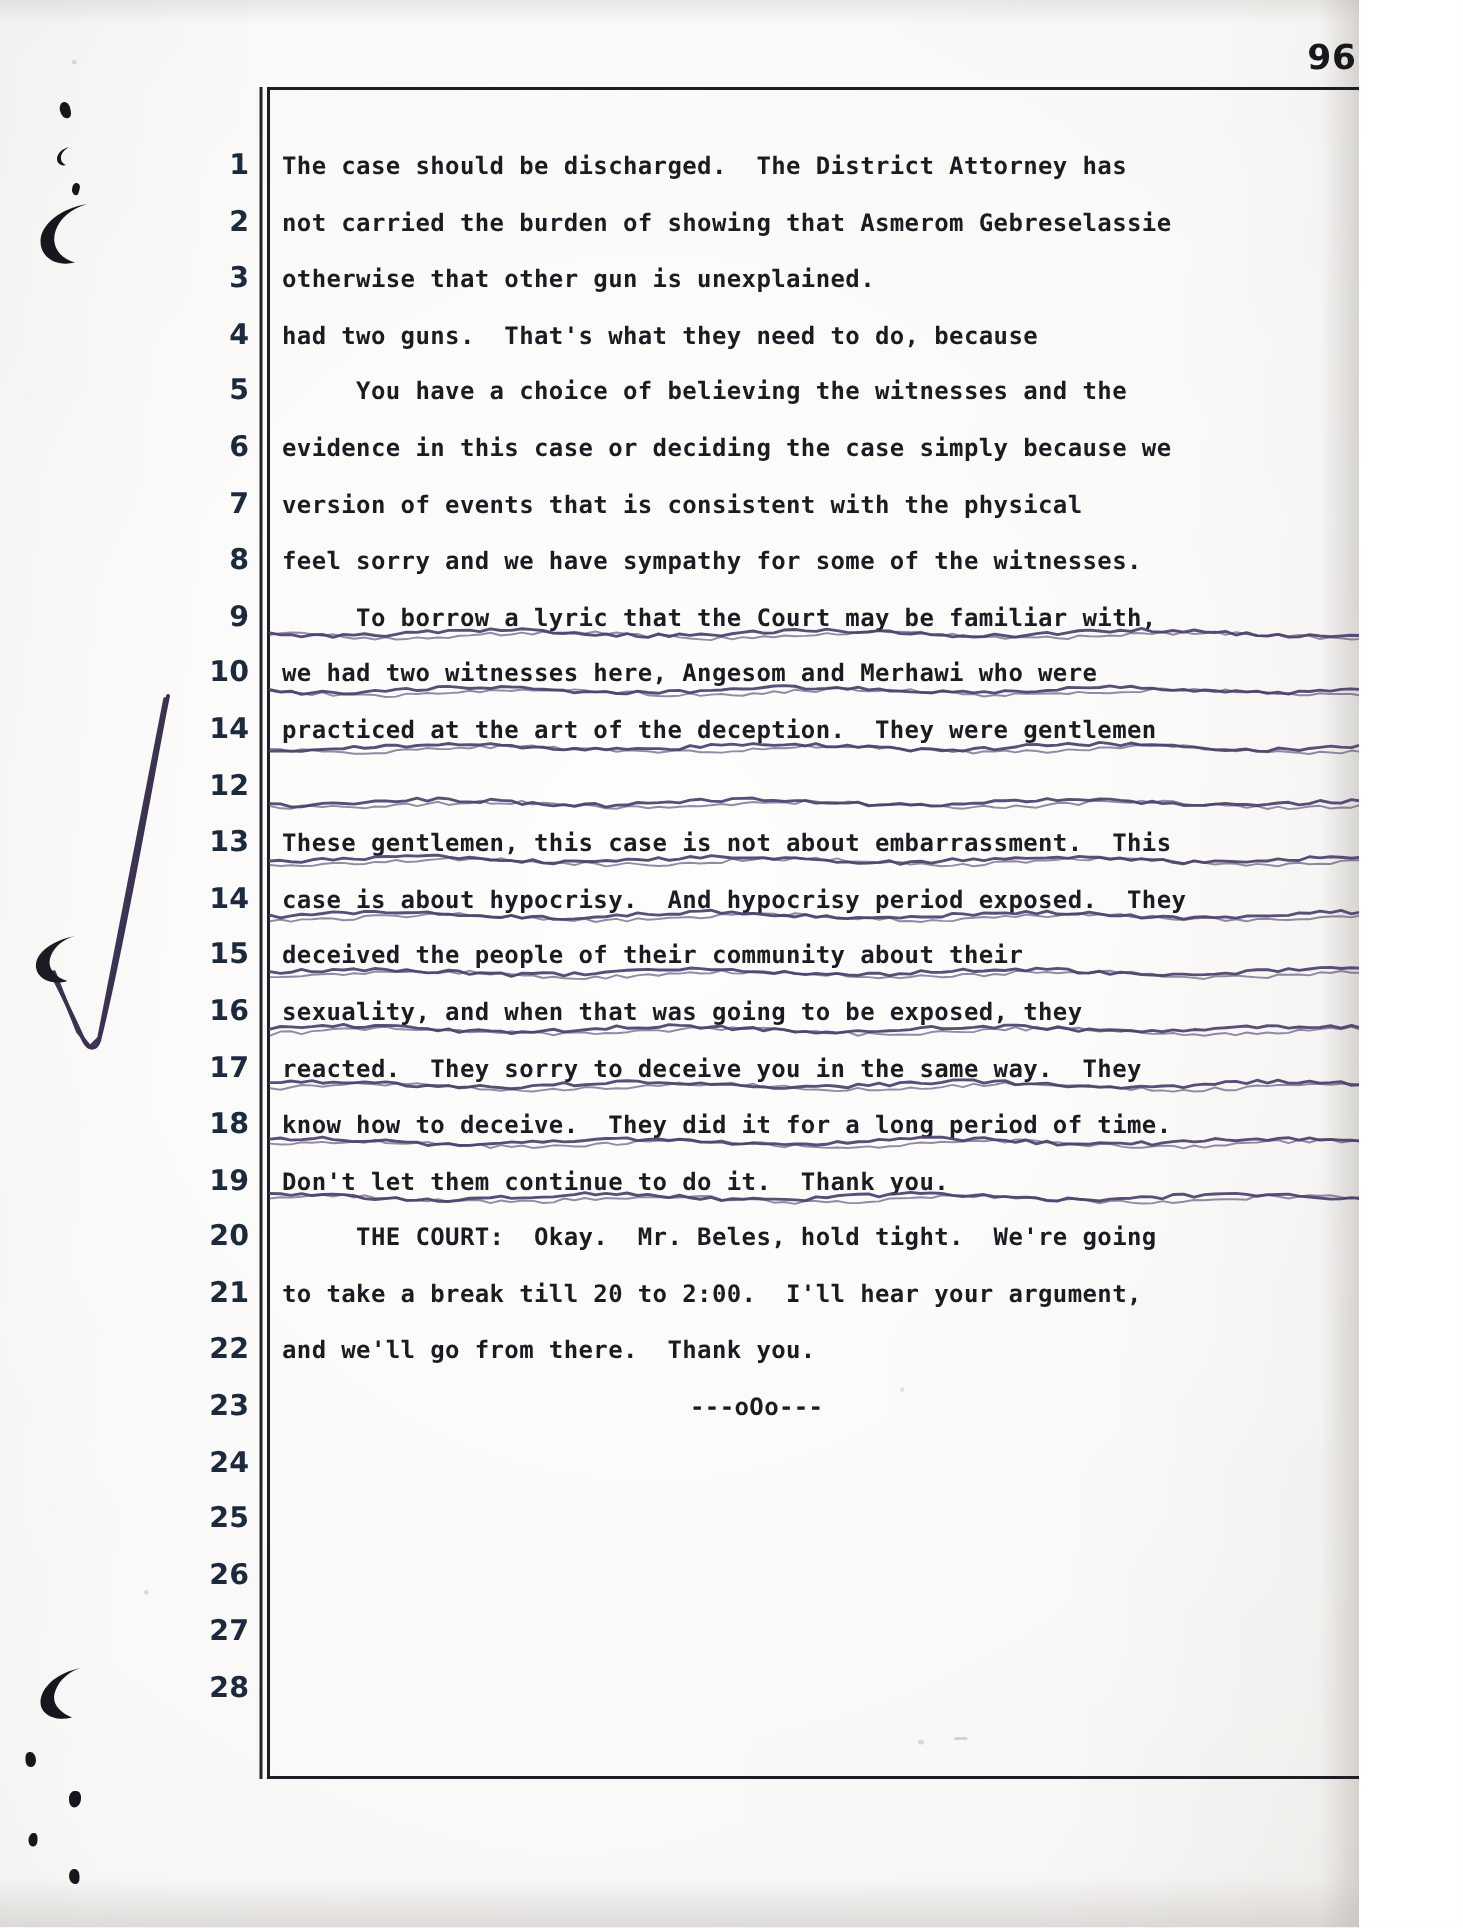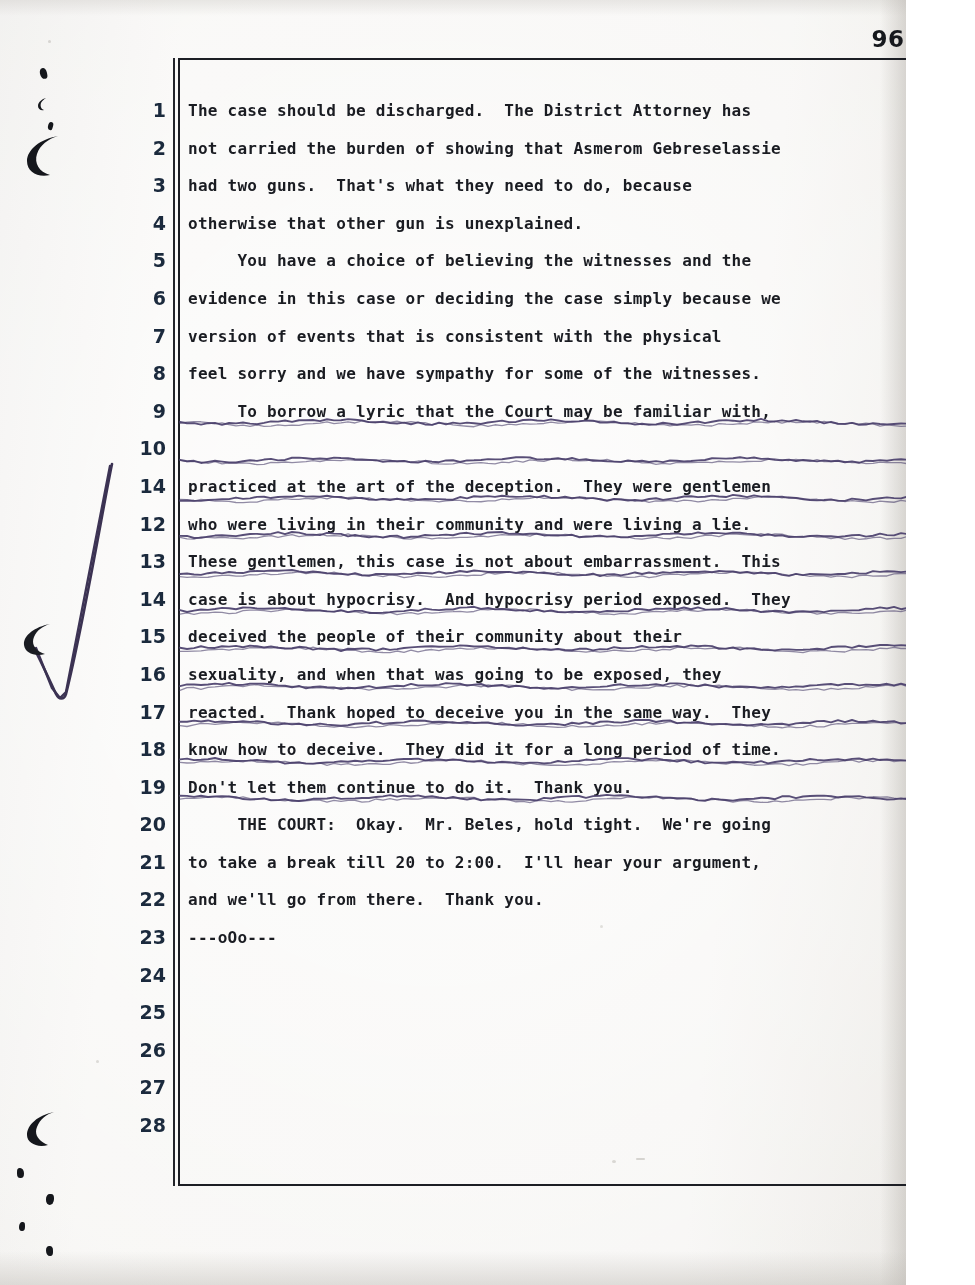--- a/index.html
+++ b/index.html
@@ -112,20 +112,21 @@
     height: 37.6px;
     line-height: 37.6px;
     font-family: "DejaVu Sans Mono", monospace;
     font-size: 16px;
     font-weight: bold;
     letter-spacing: 0.25px;
     color: #1a1c22;
     white-space: pre;
   }
   .tline.center {
+    text-align: center;
     padding-right: 112px;
   }
 
   
   .squiggle {
     position: absolute;
     left: -8px;
     bottom: 1px;
     width: 100%;
     height: 13px;
@@ -207,59 +208,59 @@
       <div class="line-no">24</div>
       <div class="line-no">25</div>
       <div class="line-no">26</div>
       <div class="line-no">27</div>
       <div class="line-no">28</div>
     </div>
 
   <div id="lines">
       <div class="tline"><span>The case should be discharged.  The District Attorney has</span></div>
       <div class="tline"><span>not carried the burden of showing that Asmerom Gebreselassie</span></div>
+      <div class="tline"><span>otherwise that other gun is unexplained.</span></div>
       <div class="tline"><span>had two guns.  That's what they need to do, because</span></div>
-      <div class="tline"><span>otherwise that other gun is unexplained.</span></div>
       <div class="tline"><span>     You have a choice of believing the witnesses and the</span></div>
       <div class="tline"><span>evidence in this case or deciding the case simply because we</span></div>
       <div class="tline"><span>version of events that is consistent with the physical</span></div>
       <div class="tline"><span>feel sorry and we have sympathy for some of the witnesses.</span></div>
       <div class="tline"><span>     To borrow a lyric that the Court may be familiar with,</span><span class="squiggle"><svg width="740" height="13" viewBox="0 0 740 13">
             <path d="M 0 5.98 L 7 7.24 L 14 7.08 L 21 8.60 L 28 7.18 L 35 6.90 L 42 8.90 L 49 6.98 L 56 7.41 L 63 6.51 L 70 7.66 L 77 8.21 L 84 6.90 L 91 5.37 L 98 5.61 L 105 4.48 L 112 5.91 L 119 4.21 L 126 4.25 L 133 4.06 L 140 5.11 L 147 3.21 L 154 4.35 L 161 4.26 L 168 3.17 L 175 3.73 L 182 4.33 L 189 6.13 L 196 6.18 L 203 5.87 L 210 7.03 L 217 7.56 L 224 6.66 L 231 8.28 L 238 6.34 L 245 8.44 L 252 8.87 L 259 6.61 L 266 8.45 L 273 6.66 L 280 7.59 L 287 6.66 L 294 7.28 L 301 7.93 L 308 6.49 L 315 5.60 L 322 4.66 L 329 6.14 L 336 5.94 L 343 3.99 L 350 3.68 L 357 4.55 L 364 4.89 L 371 3.38 L 378 4.46 L 385 5.63 L 392 5.76 L 399 5.33 L 406 4.40 L 413 4.66 L 420 6.46 L 427 6.65 L 434 5.96 L 441 7.10 L 448 7.09 L 455 8.63 L 462 7.81 L 469 8.76 L 476 8.33 L 483 6.79 L 490 7.81 L 497 8.73 L 504 7.63 L 511 6.40 L 518 5.53 L 525 7.09 L 532 5.78 L 539 4.50 L 546 4.09 L 553 4.68 L 560 5.47 L 567 4.18 L 574 4.96 L 581 2.96 L 588 5.09 L 595 5.43 L 602 4.35 L 609 5.39 L 616 4.01 L 623 5.32 L 630 5.72 L 637 4.90 L 644 7.35 L 651 5.82 L 658 7.77 L 665 7.92 L 672 6.92 L 679 8.80 L 686 8.57 L 693 7.15 L 700 7.97 L 707 8.42 L 714 8.02 L 721 7.48 L 728 7.74 L 735 5.34" fill="none" stroke="#4a3f6b" stroke-width="1.9" stroke-linecap="round" stroke-linejoin="round" opacity="0.92"></path>
             <path d="M 0 5.71 L 7 4.48 L 14 4.05 L 21 4.17 L 28 5.16 L 35 6.18 L 42 5.28 L 49 7.03 L 56 8.19 L 63 7.43 L 70 8.70 L 77 7.21 L 84 8.75 L 91 8.46 L 98 7.33 L 105 8.10 L 112 7.45 L 119 7.71 L 126 6.20 L 133 5.97 L 140 5.46 L 147 4.26 L 154 6.08 L 161 5.35 L 168 4.17 L 175 5.39 L 182 3.39 L 189 4.65 L 196 4.88 L 203 3.55 L 210 4.69 L 217 3.44 L 224 5.16 L 231 4.07 L 238 4.98 L 245 5.10 L 252 7.25 L 259 5.47 L 266 5.82 L 273 7.31 L 280 8.05 L 287 8.66 L 294 9.14 L 301 6.93 L 308 8.67 L 315 7.17 L 322 7.93 L 329 6.54 L 336 7.18 L 343 6.01 L 350 6.57 L 357 6.31 L 364 5.88 L 371 4.48 L 378 5.48 L 385 5.29 L 392 3.68 L 399 3.43 L 406 2.96 L 413 3.87 L 420 3.51 L 427 3.93 L 434 3.56 L 441 5.99 L 448 6.34 L 455 4.93 L 462 7.05 L 469 6.59 L 476 7.15 L 483 6.71 L 490 8.22 L 497 7.18 L 504 7.12 L 511 7.45 L 518 6.72 L 525 7.94 L 532 8.40 L 539 6.12 L 546 6.56 L 553 6.75 L 560 6.02 L 567 6.46 L 574 4.40 L 581 4.59 L 588 5.14 L 595 3.72 L 602 5.57 L 609 3.79 L 616 5.10 L 623 4.66 L 630 3.34 L 637 5.57 L 644 3.88 L 651 5.04 L 658 6.27 L 665 6.80 L 672 5.11 L 679 6.49 L 686 5.64 L 693 6.30 L 700 8.44 L 707 7.28 L 714 7.99 L 721 8.69 L 728 8.38 L 735 7.46" fill="none" stroke="#4a3f6b" stroke-width="1.3" stroke-linecap="round" stroke-linejoin="round" opacity="0.6" transform="translate(0,1.6)"></path>
           </svg></span></div>
-      <div class="tline"><span class="squiggle"><svg width="740" height="13" viewBox="0 0 740 13">
+      <div class="tline"><span>we had two witnesses here, Angesom and Merhawi who were</span><span class="squiggle"><svg width="740" height="13" viewBox="0 0 740 13">
             <path d="M 0 5.83 L 7 7.28 L 14 6.80 L 21 8.96 L 28 7.90 L 35 6.77 L 42 7.58 L 49 8.56 L 56 8.53 L 63 7.29 L 70 6.23 L 77 6.87 L 84 5.56 L 91 4.92 L 98 6.36 L 105 5.94 L 112 3.76 L 119 3.58 L 126 4.23 L 133 4.99 L 140 4.54 L 147 5.03 L 154 3.67 L 161 4.00 L 168 4.10 L 175 5.24 L 182 5.49 L 189 5.91 L 196 6.18 L 203 7.85 L 210 7.05 L 217 7.20 L 224 7.04 L 231 8.32 L 238 8.59 L 245 6.80 L 252 7.68 L 259 8.18 L 266 6.43 L 273 6.22 L 280 7.95 L 287 6.44 L 294 6.30 L 301 5.98 L 308 5.11 L 315 5.35 L 322 5.23 L 329 4.31 L 336 3.31 L 343 3.11 L 350 3.50 L 357 5.37 L 364 5.27 L 371 4.96 L 378 4.26 L 385 5.59 L 392 4.02 L 399 5.91 L 406 5.22 L 413 6.79 L 420 6.75 L 427 7.29 L 434 7.62 L 441 7.86 L 448 6.52 L 455 7.46 L 462 6.80 L 469 7.94 L 476 7.13 L 483 8.10 L 490 6.48 L 497 6.70 L 504 7.42 L 511 7.06 L 518 6.33 L 525 6.04 L 532 4.24 L 539 4.38 L 546 4.61 L 553 4.31 L 560 3.29 L 567 4.37 L 574 3.51 L 581 4.89 L 588 4.76 L 595 5.89 L 602 6.30 L 609 5.60 L 616 6.95 L 623 6.01 L 630 6.52 L 637 7.36 L 644 6.40 L 651 7.28 L 658 6.71 L 665 8.29 L 672 7.41 L 679 8.79 L 686 6.71 L 693 7.02 L 700 6.10 L 707 6.72 L 714 5.61 L 721 5.25 L 728 5.72 L 735 6.69" fill="none" stroke="#4a3f6b" stroke-width="1.9" stroke-linecap="round" stroke-linejoin="round" opacity="0.92"></path>
             <path d="M 0 4.84 L 7 6.01 L 14 5.72 L 21 6.57 L 28 7.80 L 35 5.91 L 42 8.29 L 49 7.23 L 56 7.47 L 63 7.36 L 70 7.76 L 77 9.09 L 84 8.82 L 91 6.81 L 98 7.09 L 105 6.38 L 112 6.94 L 119 6.47 L 126 6.07 L 133 4.95 L 140 5.91 L 147 4.49 L 154 4.77 L 161 5.02 L 168 4.02 L 175 4.76 L 182 4.68 L 189 4.55 L 196 4.99 L 203 3.98 L 210 4.62 L 217 5.99 L 224 5.18 L 231 6.62 L 238 5.42 L 245 5.53 L 252 7.95 L 259 8.35 L 266 8.57 L 273 8.18 L 280 6.66 L 287 8.30 L 294 7.48 L 301 7.11 L 308 7.84 L 315 8.26 L 322 6.58 L 329 7.01 L 336 5.22 L 343 6.42 L 350 4.19 L 357 5.13 L 364 5.76 L 371 3.81 L 378 3.20 L 385 3.16 L 392 4.88 L 399 5.20 L 406 5.07 L 413 4.14 L 420 5.09 L 427 3.80 L 434 6.02 L 441 6.62 L 448 5.29 L 455 5.83 L 462 7.22 L 469 7.03 L 476 8.76 L 483 7.69 L 490 8.45 L 497 6.66 L 504 6.96 L 511 6.88 L 518 6.79 L 525 6.62 L 532 7.08 L 539 5.66 L 546 6.36 L 553 6.34 L 560 6.62 L 567 5.89 L 574 5.83 L 581 5.68 L 588 3.77 L 595 3.36 L 602 4.55 L 609 4.88 L 616 3.72 L 623 4.69 L 630 5.83 L 637 4.07 L 644 5.93 L 651 5.94 L 658 5.61 L 665 6.10 L 672 7.08 L 679 6.79 L 686 7.94 L 693 7.85 L 700 6.55 L 707 7.02 L 714 7.02 L 721 7.09 L 728 8.19 L 735 8.15" fill="none" stroke="#4a3f6b" stroke-width="1.3" stroke-linecap="round" stroke-linejoin="round" opacity="0.6" transform="translate(0,1.6)"></path>
           </svg></span></div>
       <div class="tline"><span>practiced at the art of the deception.  They were gentlemen</span><span class="squiggle"><svg width="740" height="13" viewBox="0 0 740 13">
             <path d="M 0 8.74 L 7 8.50 L 14 8.78 L 21 8.83 L 28 7.96 L 35 7.67 L 42 7.24 L 49 7.17 L 56 5.56 L 63 6.84 L 70 6.33 L 77 4.83 L 84 4.76 L 91 6.06 L 98 4.98 L 105 4.62 L 112 4.75 L 119 3.67 L 126 4.62 L 133 4.49 L 140 4.61 L 147 3.79 L 154 4.83 L 161 4.96 L 168 6.68 L 175 6.09 L 182 6.05 L 189 7.55 L 196 7.88 L 203 6.99 L 210 8.12 L 217 6.72 L 224 7.91 L 231 6.73 L 238 7.58 L 245 6.88 L 252 7.10 L 259 7.11 L 266 7.56 L 273 7.72 L 280 5.04 L 287 6.33 L 294 4.23 L 301 4.71 L 308 4.13 L 315 4.93 L 322 3.73 L 329 4.53 L 336 4.90 L 343 4.60 L 350 4.12 L 357 5.32 L 364 3.71 L 371 5.93 L 378 5.92 L 385 4.70 L 392 6.30 L 399 5.32 L 406 5.96 L 413 6.13 L 420 7.20 L 427 8.78 L 434 7.01 L 441 7.45 L 448 8.51 L 455 7.92 L 462 8.79 L 469 7.01 L 476 6.21 L 483 7.88 L 490 6.87 L 497 6.00 L 504 4.45 L 511 4.23 L 518 5.17 L 525 4.79 L 532 3.64 L 539 4.52 L 546 5.04 L 553 2.87 L 560 3.73 L 567 5.13 L 574 3.34 L 581 4.69 L 588 4.47 L 595 4.85 L 602 4.76 L 609 5.92 L 616 6.05 L 623 6.96 L 630 7.94 L 637 8.33 L 644 8.00 L 651 7.36 L 658 8.91 L 665 8.89 L 672 6.68 L 679 7.46 L 686 8.32 L 693 6.98 L 700 6.20 L 707 5.38 L 714 6.11 L 721 6.41 L 728 4.32 L 735 3.84" fill="none" stroke="#4a3f6b" stroke-width="1.9" stroke-linecap="round" stroke-linejoin="round" opacity="0.92"></path>
             <path d="M 0 5.71 L 7 5.95 L 14 7.54 L 21 5.83 L 28 6.44 L 35 7.42 L 42 7.43 L 49 7.87 L 56 8.91 L 63 8.93 L 70 8.60 L 77 8.59 L 84 6.59 L 91 5.93 L 98 6.21 L 105 5.05 L 112 5.76 L 119 5.82 L 126 4.83 L 133 5.40 L 140 3.67 L 147 5.22 L 154 3.00 L 161 4.32 L 168 3.95 L 175 3.37 L 182 5.07 L 189 4.27 L 196 6.19 L 203 5.03 L 210 5.39 L 217 5.21 L 224 5.69 L 231 7.54 L 238 6.63 L 245 6.91 L 252 7.25 L 259 8.25 L 266 7.23 L 273 6.65 L 280 6.71 L 287 7.91 L 294 7.93 L 301 8.16 L 308 7.30 L 315 7.28 L 322 5.34 L 329 6.00 L 336 5.10 L 343 5.26 L 350 4.79 L 357 3.38 L 364 4.84 L 371 4.29 L 378 4.17 L 385 4.54 L 392 4.32 L 399 3.83 L 406 5.58 L 413 4.36 L 420 5.30 L 427 6.83 L 434 5.56 L 441 5.46 L 448 6.03 L 455 7.71 L 462 6.73 L 469 8.77 L 476 7.27 L 483 7.38 L 490 6.77 L 497 7.98 L 504 6.54 L 511 7.11 L 518 8.18 L 525 7.38 L 532 5.98 L 539 6.41 L 546 6.65 L 553 4.74 L 560 4.78 L 567 5.21 L 574 3.78 L 581 2.93 L 588 3.38 L 595 2.88 L 602 4.38 L 609 3.18 L 616 3.99 L 623 6.09 L 630 5.88 L 637 5.66 L 644 7.23 L 651 6.29 L 658 6.77 L 665 7.94 L 672 7.05 L 679 7.70 L 686 8.32 L 693 9.05 L 700 7.57 L 707 8.13 L 714 8.65 L 721 6.78 L 728 7.77 L 735 6.43" fill="none" stroke="#4a3f6b" stroke-width="1.3" stroke-linecap="round" stroke-linejoin="round" opacity="0.6" transform="translate(0,1.6)"></path>
           </svg></span></div>
-      <div class="tline"><span>who were living in their community and were living a lie.</span><span class="squiggle"><svg width="740" height="13" viewBox="0 0 740 13">
+      <div class="tline"><span class="squiggle"><svg width="740" height="13" viewBox="0 0 740 13">
             <path d="M 0 6.83 L 7 6.96 L 14 8.97 L 21 8.87 L 28 7.65 L 35 6.57 L 42 6.21 L 49 6.69 L 56 7.13 L 63 6.04 L 70 4.99 L 77 4.87 L 84 5.51 L 91 4.92 L 98 3.11 L 105 5.09 L 112 2.99 L 119 3.62 L 126 5.40 L 133 5.58 L 140 6.08 L 147 3.84 L 154 4.62 L 161 4.92 L 168 7.33 L 175 5.98 L 182 7.40 L 189 8.29 L 196 7.41 L 203 8.42 L 210 7.01 L 217 6.67 L 224 9.03 L 231 7.78 L 238 7.69 L 245 6.00 L 252 6.38 L 259 6.09 L 266 5.60 L 273 6.24 L 280 4.40 L 287 3.81 L 294 5.09 L 301 5.44 L 308 3.46 L 315 3.24 L 322 3.01 L 329 4.83 L 336 4.61 L 343 5.23 L 350 4.74 L 357 4.80 L 364 6.45 L 371 6.09 L 378 6.25 L 385 6.42 L 392 5.80 L 399 8.20 L 406 7.54 L 413 7.31 L 420 6.57 L 427 7.66 L 434 7.17 L 441 8.39 L 448 8.23 L 455 6.91 L 462 7.03 L 469 6.38 L 476 6.49 L 483 4.84 L 490 4.82 L 497 4.37 L 504 5.48 L 511 5.05 L 518 3.35 L 525 4.80 L 532 4.00 L 539 4.11 L 546 4.62 L 553 3.66 L 560 3.74 L 567 4.58 L 574 5.14 L 581 6.70 L 588 5.17 L 595 6.74 L 602 6.30 L 609 7.99 L 616 7.87 L 623 7.82 L 630 7.04 L 637 6.58 L 644 7.31 L 651 7.20 L 658 7.98 L 665 7.23 L 672 6.31 L 679 5.84 L 686 7.60 L 693 6.77 L 700 4.66 L 707 6.14 L 714 6.39 L 721 4.10 L 728 5.15 L 735 5.51" fill="none" stroke="#4a3f6b" stroke-width="1.9" stroke-linecap="round" stroke-linejoin="round" opacity="0.92"></path>
             <path d="M 0 6.79 L 7 8.29 L 14 8.58 L 21 6.37 L 28 6.76 L 35 7.35 L 42 6.64 L 49 7.29 L 56 7.65 L 63 8.29 L 70 7.02 L 77 7.26 L 84 5.75 L 91 5.04 L 98 6.82 L 105 5.33 L 112 3.94 L 119 6.02 L 126 5.03 L 133 4.90 L 140 3.16 L 147 5.18 L 154 4.98 L 161 5.44 L 168 3.27 L 175 5.83 L 182 4.47 L 189 5.09 L 196 6.00 L 203 7.25 L 210 5.69 L 217 6.73 L 224 8.21 L 231 8.60 L 238 6.89 L 245 6.99 L 252 8.20 L 259 7.19 L 266 7.86 L 273 7.26 L 280 6.70 L 287 6.87 L 294 6.23 L 301 5.41 L 308 6.22 L 315 4.95 L 322 4.05 L 329 4.59 L 336 4.50 L 343 4.23 L 350 5.42 L 357 2.90 L 364 3.66 L 371 5.06 L 378 5.29 L 385 3.79 L 392 4.36 L 399 5.95 L 406 6.41 L 413 5.93 L 420 6.00 L 427 6.00 L 434 5.98 L 441 6.32 L 448 6.54 L 455 8.01 L 462 8.55 L 469 7.48 L 476 6.56 L 483 7.77 L 490 8.15 L 497 6.42 L 504 7.20 L 511 7.84 L 518 6.05 L 525 4.75 L 532 4.67 L 539 6.05 L 546 3.59 L 553 3.23 L 560 3.82 L 567 4.30 L 574 4.66 L 581 3.16 L 588 4.69 L 595 3.21 L 602 3.50 L 609 5.41 L 616 6.19 L 623 6.61 L 630 5.38 L 637 6.44 L 644 6.34 L 651 7.90 L 658 6.82 L 665 8.70 L 672 7.16 L 679 8.81 L 686 8.17 L 693 7.10 L 700 6.62 L 707 8.42 L 714 7.75 L 721 7.86 L 728 5.64 L 735 5.89" fill="none" stroke="#4a3f6b" stroke-width="1.3" stroke-linecap="round" stroke-linejoin="round" opacity="0.6" transform="translate(0,1.6)"></path>
           </svg></span></div>
       <div class="tline"><span>These gentlemen, this case is not about embarrassment.  This</span><span class="squiggle"><svg width="740" height="13" viewBox="0 0 740 13">
             <path d="M 0 7.00 L 7 6.53 L 14 7.51 L 21 7.89 L 28 6.19 L 35 5.30 L 42 6.41 L 49 5.04 L 56 5.73 L 63 6.05 L 70 4.26 L 77 4.03 L 84 4.11 L 91 3.45 L 98 3.71 L 105 3.33 L 112 3.05 L 119 4.38 L 126 5.44 L 133 4.48 L 140 5.29 L 147 6.15 L 154 6.74 L 161 6.69 L 168 7.85 L 175 6.15 L 182 8.27 L 189 8.86 L 196 7.02 L 203 7.01 L 210 7.31 L 217 7.32 L 224 6.67 L 231 7.14 L 238 5.80 L 245 6.00 L 252 6.56 L 259 4.70 L 266 6.52 L 273 5.75 L 280 4.01 L 287 5.04 L 294 3.45 L 301 4.17 L 308 4.98 L 315 4.87 L 322 5.00 L 329 4.84 L 336 5.83 L 343 4.70 L 350 4.87 L 357 5.63 L 364 6.07 L 371 6.46 L 378 7.91 L 385 7.57 L 392 8.58 L 399 8.39 L 406 7.91 L 413 6.69 L 420 9.17 L 427 7.41 L 434 7.15 L 441 8.38 L 448 7.10 L 455 5.45 L 462 6.97 L 469 5.53 L 476 6.80 L 483 5.24 L 490 5.84 L 497 4.83 L 504 5.27 L 511 5.05 L 518 4.93 L 525 4.47 L 532 5.29 L 539 3.87 L 546 4.50 L 553 4.48 L 560 5.65 L 567 5.02 L 574 6.57 L 581 5.44 L 588 6.56 L 595 5.90 L 602 7.85 L 609 8.84 L 616 6.89 L 623 8.13 L 630 6.87 L 637 7.11 L 644 7.48 L 651 7.75 L 658 6.94 L 665 6.99 L 672 5.60 L 679 6.56 L 686 6.65 L 693 4.17 L 700 4.89 L 707 4.19 L 714 4.52 L 721 5.14 L 728 4.39 L 735 3.23" fill="none" stroke="#4a3f6b" stroke-width="1.9" stroke-linecap="round" stroke-linejoin="round" opacity="0.92"></path>
             <path d="M 0 8.04 L 7 8.78 L 14 8.19 L 21 8.68 L 28 8.64 L 35 7.44 L 42 6.79 L 49 6.65 L 56 7.60 L 63 7.40 L 70 6.01 L 77 6.25 L 84 4.71 L 91 6.12 L 98 5.71 L 105 4.73 L 112 4.14 L 119 3.34 L 126 5.05 L 133 4.03 L 140 3.70 L 147 5.28 L 154 3.57 L 161 5.44 L 168 5.62 L 175 5.72 L 182 6.94 L 189 6.33 L 196 6.83 L 203 8.11 L 210 6.17 L 217 7.05 L 224 8.98 L 231 7.99 L 238 6.63 L 245 7.49 L 252 8.21 L 259 8.75 L 266 8.37 L 273 6.96 L 280 6.52 L 287 7.13 L 294 6.58 L 301 6.76 L 308 3.99 L 315 5.41 L 322 4.55 L 329 3.30 L 336 4.59 L 343 5.16 L 350 3.08 L 357 4.20 L 364 3.18 L 371 5.29 L 378 3.66 L 385 5.91 L 392 5.78 L 399 5.91 L 406 6.76 L 413 6.09 L 420 6.03 L 427 7.77 L 434 6.91 L 441 8.01 L 448 8.86 L 455 8.49 L 462 7.30 L 469 8.93 L 476 8.12 L 483 5.98 L 490 5.78 L 497 5.55 L 504 6.54 L 511 5.00 L 518 5.13 L 525 4.55 L 532 3.47 L 539 4.64 L 546 4.87 L 553 3.14 L 560 4.64 L 567 3.53 L 574 3.69 L 581 4.28 L 588 4.12 L 595 4.34 L 602 5.50 L 609 6.82 L 616 5.44 L 623 6.57 L 630 7.74 L 637 6.89 L 644 7.27 L 651 8.57 L 658 7.30 L 665 7.97 L 672 8.92 L 679 7.03 L 686 6.54 L 693 7.60 L 700 7.28 L 707 7.38 L 714 5.32 L 721 4.92 L 728 4.86 L 735 6.46" fill="none" stroke="#4a3f6b" stroke-width="1.3" stroke-linecap="round" stroke-linejoin="round" opacity="0.6" transform="translate(0,1.6)"></path>
           </svg></span></div>
       <div class="tline"><span>case is about hypocrisy.  And hypocrisy period exposed.  They</span><span class="squiggle"><svg width="740" height="13" viewBox="0 0 740 13">
             <path d="M 0 6.06 L 7 7.97 L 14 6.63 L 21 5.49 L 28 5.88 L 35 4.99 L 42 3.89 L 49 4.29 L 56 5.26 L 63 3.54 L 70 3.65 L 77 4.44 L 84 4.69 L 91 4.50 L 98 4.41 L 105 3.95 L 112 5.48 L 119 5.44 L 126 6.46 L 133 6.45 L 140 6.50 L 147 7.35 L 154 7.64 L 161 6.20 L 168 8.13 L 175 6.90 L 182 6.85 L 189 8.95 L 196 8.94 L 203 8.60 L 210 8.08 L 217 7.36 L 224 7.16 L 231 5.90 L 238 6.80 L 245 4.64 L 252 5.61 L 259 6.09 L 266 5.47 L 273 5.51 L 280 3.58 L 287 3.42 L 294 2.82 L 301 4.86 L 308 3.97 L 315 5.33 L 322 4.97 L 329 5.74 L 336 6.58 L 343 6.15 L 350 7.32 L 357 5.81 L 364 7.59 L 371 6.43 L 378 8.02 L 385 8.40 L 392 7.60 L 399 7.93 L 406 7.66 L 413 7.41 L 420 8.13 L 427 6.96 L 434 7.31 L 441 7.36 L 448 7.35 L 455 4.89 L 462 5.27 L 469 6.24 L 476 4.65 L 483 4.83 L 490 4.56 L 497 5.27 L 504 3.54 L 511 5.28 L 518 3.41 L 525 5.35 L 532 5.58 L 539 5.45 L 546 4.05 L 553 5.23 L 560 6.57 L 567 6.54 L 574 5.85 L 581 8.08 L 588 7.63 L 595 6.74 L 602 7.17 L 609 8.80 L 616 7.51 L 623 7.11 L 630 7.80 L 637 7.24 L 644 8.13 L 651 6.69 L 658 6.62 L 665 6.67 L 672 6.42 L 679 6.28 L 686 4.64 L 693 4.86 L 700 3.41 L 707 4.46 L 714 2.94 L 721 5.22 L 728 3.83 L 735 3.14" fill="none" stroke="#4a3f6b" stroke-width="1.9" stroke-linecap="round" stroke-linejoin="round" opacity="0.92"></path>
             <path d="M 0 8.55 L 7 7.38 L 14 8.83 L 21 7.32 L 28 7.19 L 35 6.60 L 42 6.70 L 49 7.93 L 56 7.60 L 63 5.07 L 70 4.51 L 77 4.60 L 84 4.98 L 91 5.96 L 98 4.98 L 105 3.74 L 112 3.22 L 119 4.20 L 126 2.96 L 133 4.68 L 140 4.74 L 147 5.58 L 154 6.36 L 161 4.97 L 168 6.72 L 175 5.92 L 182 7.61 L 189 6.62 L 196 7.67 L 203 8.34 L 210 6.88 L 217 9.04 L 224 7.78 L 231 6.99 L 238 8.62 L 245 6.67 L 252 7.57 L 259 7.04 L 266 6.18 L 273 6.02 L 280 5.70 L 287 6.60 L 294 5.89 L 301 3.77 L 308 4.24 L 315 3.60 L 322 3.04 L 329 3.33 L 336 3.54 L 343 5.32 L 350 3.20 L 357 3.84 L 364 5.45 L 371 5.76 L 378 6.61 L 385 6.57 L 392 7.25 L 399 5.94 L 406 7.62 L 413 6.24 L 420 8.61 L 427 8.36 L 434 9.06 L 441 7.79 L 448 8.31 L 455 8.50 L 462 6.76 L 469 6.22 L 476 5.72 L 483 6.19 L 490 4.99 L 497 5.83 L 504 4.07 L 511 4.92 L 518 5.82 L 525 4.88 L 532 3.48 L 539 3.10 L 546 4.69 L 553 3.90 L 560 4.45 L 567 3.73 L 574 5.68 L 581 6.07 L 588 4.86 L 595 6.36 L 602 7.34 L 609 7.69 L 616 6.74 L 623 6.19 L 630 6.50 L 637 8.42 L 644 7.24 L 651 8.62 L 658 7.06 L 665 6.90 L 672 7.55 L 679 7.75 L 686 7.27 L 693 7.28 L 700 5.91 L 707 5.46 L 714 5.29 L 721 5.99 L 728 4.35 L 735 3.95" fill="none" stroke="#4a3f6b" stroke-width="1.3" stroke-linecap="round" stroke-linejoin="round" opacity="0.6" transform="translate(0,1.6)"></path>
           </svg></span></div>
       <div class="tline"><span>deceived the people of their community about their</span><span class="squiggle"><svg width="740" height="13" viewBox="0 0 740 13">
             <path d="M 0 5.78 L 7 6.97 L 14 6.18 L 21 4.25 L 28 5.85 L 35 5.93 L 42 4.27 L 49 4.65 L 56 3.85 L 63 5.24 L 70 3.64 L 77 4.27 L 84 5.53 L 91 4.50 L 98 5.73 L 105 6.54 L 112 6.24 L 119 4.82 L 126 5.36 L 133 7.59 L 140 6.43 L 147 6.86 L 154 6.61 L 161 9.01 L 168 6.76 L 175 7.01 L 182 6.53 L 189 6.63 L 196 8.56 L 203 6.49 L 210 7.93 L 217 7.12 L 224 6.02 L 231 5.42 L 238 4.85 L 245 4.47 L 252 4.25 L 259 4.69 L 266 4.59 L 273 4.67 L 280 3.36 L 287 3.76 L 294 4.51 L 301 4.42 L 308 4.27 L 315 5.60 L 322 5.96 L 329 6.29 L 336 7.02 L 343 5.76 L 350 6.93 L 357 7.77 L 364 6.87 L 371 7.62 L 378 6.94 L 385 7.97 L 392 8.30 L 399 6.82 L 406 6.70 L 413 8.37 L 420 7.09 L 427 7.38 L 434 5.10 L 441 6.26 L 448 6.16 L 455 5.60 L 462 4.01 L 469 5.64 L 476 5.34 L 483 4.67 L 490 4.98 L 497 3.96 L 504 5.24 L 511 3.36 L 518 4.25 L 525 3.63 L 532 4.13 L 539 6.76 L 546 6.63 L 553 5.51 L 560 7.62 L 567 6.11 L 574 6.79 L 581 7.79 L 588 8.11 L 595 8.36 L 602 7.40 L 609 7.41 L 616 7.87 L 623 7.73 L 630 7.38 L 637 6.79 L 644 7.38 L 651 5.04 L 658 4.50 L 665 4.43 L 672 5.81 L 679 3.75 L 686 4.95 L 693 4.02 L 700 3.06 L 707 2.89 L 714 3.68 L 721 3.16 L 728 3.57 L 735 5.05" fill="none" stroke="#4a3f6b" stroke-width="1.9" stroke-linecap="round" stroke-linejoin="round" opacity="0.92"></path>
             <path d="M 0 7.82 L 7 7.78 L 14 7.51 L 21 7.29 L 28 6.19 L 35 5.91 L 42 5.55 L 49 6.46 L 56 5.27 L 63 5.72 L 70 4.08 L 77 4.17 L 84 4.35 L 91 4.43 L 98 3.67 L 105 4.90 L 112 5.29 L 119 4.12 L 126 5.66 L 133 3.51 L 140 5.44 L 147 6.13 L 154 5.15 L 161 5.84 L 168 6.67 L 175 6.57 L 182 8.43 L 189 7.62 L 196 8.51 L 203 8.89 L 210 9.04 L 217 7.41 L 224 8.84 L 231 6.47 L 238 8.21 L 245 6.67 L 252 5.92 L 259 6.93 L 266 5.21 L 273 5.47 L 280 4.54 L 287 5.45 L 294 5.27 L 301 3.44 L 308 5.33 L 315 5.38 L 322 3.95 L 329 3.85 L 336 5.01 L 343 3.58 L 350 5.81 L 357 5.60 L 364 6.32 L 371 6.85 L 378 5.38 L 385 7.43 L 392 7.69 L 399 7.82 L 406 8.54 L 413 7.60 L 420 8.48 L 427 7.74 L 434 6.62 L 441 7.16 L 448 7.87 L 455 7.61 L 462 5.74 L 469 5.68 L 476 7.26 L 483 5.77 L 490 6.37 L 497 3.76 L 504 3.85 L 511 4.97 L 518 4.45 L 525 5.22 L 532 4.63 L 539 4.36 L 546 5.38 L 553 3.96 L 560 3.54 L 567 5.26 L 574 4.17 L 581 5.68 L 588 5.59 L 595 7.56 L 602 7.54 L 609 7.64 L 616 8.30 L 623 9.02 L 630 7.21 L 637 7.17 L 644 6.69 L 651 7.46 L 658 8.00 L 665 8.40 L 672 6.05 L 679 6.24 L 686 6.09 L 693 6.66 L 700 4.63 L 707 5.11 L 714 3.68 L 721 4.91 L 728 4.87 L 735 4.49" fill="none" stroke="#4a3f6b" stroke-width="1.3" stroke-linecap="round" stroke-linejoin="round" opacity="0.6" transform="translate(0,1.6)"></path>
           </svg></span></div>
       <div class="tline"><span>sexuality, and when that was going to be exposed, they</span><span class="squiggle"><svg width="740" height="13" viewBox="0 0 740 13">
             <path d="M 0 6.11 L 7 4.33 L 14 4.57 L 21 5.05 L 28 4.44 L 35 3.65 L 42 4.42 L 49 2.89 L 56 4.98 L 63 4.88 L 70 3.66 L 77 3.60 L 84 3.75 L 91 4.23 L 98 5.39 L 105 5.71 L 112 7.25 L 119 5.97 L 126 8.29 L 133 6.95 L 140 6.53 L 147 7.24 L 154 7.44 L 161 9.00 L 168 7.81 L 175 8.25 L 182 7.27 L 189 6.17 L 196 7.93 L 203 7.21 L 210 6.48 L 217 5.74 L 224 6.20 L 231 3.88 L 238 5.48 L 245 5.36 L 252 5.37 L 259 4.84 L 266 3.10 L 273 3.60 L 280 3.75 L 287 5.59 L 294 4.65 L 301 4.00 L 308 6.48 L 315 5.50 L 322 4.97 L 329 7.18 L 336 5.77 L 343 6.39 L 350 8.04 L 357 7.61 L 364 8.72 L 371 8.01 L 378 8.64 L 385 7.76 L 392 7.04 L 399 7.78 L 406 7.55 L 413 7.15 L 420 6.92 L 427 6.37 L 434 5.03 L 441 4.31 L 448 5.84 L 455 5.70 L 462 5.50 L 469 4.93 L 476 4.19 L 483 5.39 L 490 3.37 L 497 3.42 L 504 3.85 L 511 5.41 L 518 6.18 L 525 4.51 L 532 5.83 L 539 7.52 L 546 5.89 L 553 6.82 L 560 6.50 L 567 6.82 L 574 7.18 L 581 7.90 L 588 6.95 L 595 7.82 L 602 6.62 L 609 7.37 L 616 6.36 L 623 6.77 L 630 5.54 L 637 5.17 L 644 4.53 L 651 4.01 L 658 5.28 L 665 3.84 L 672 3.93 L 679 5.41 L 686 4.64 L 693 5.05 L 700 4.96 L 707 3.81 L 714 5.44 L 721 3.59 L 728 5.50 L 735 4.29" fill="none" stroke="#4a3f6b" stroke-width="1.9" stroke-linecap="round" stroke-linejoin="round" opacity="0.92"></path>
             <path d="M 0 8.76 L 7 6.11 L 14 5.91 L 21 7.85 L 28 5.80 L 35 5.36 L 42 4.42 L 49 4.10 L 56 3.92 L 63 5.09 L 70 3.52 L 77 2.96 L 84 4.43 L 91 4.70 L 98 5.10 L 105 4.88 L 112 4.76 L 119 5.35 L 126 5.05 L 133 6.60 L 140 6.06 L 147 6.43 L 154 7.13 L 161 5.80 L 168 6.94 L 175 6.45 L 182 6.96 L 189 8.55 L 196 6.93 L 203 6.68 L 210 6.69 L 217 7.82 L 224 7.06 L 231 7.29 L 238 6.52 L 245 5.34 L 252 5.12 L 259 5.33 L 266 6.22 L 273 4.77 L 280 3.46 L 287 3.15 L 294 3.87 L 301 5.15 L 308 3.24 L 315 4.39 L 322 4.03 L 329 3.55 L 336 4.04 L 343 5.18 L 350 5.86 L 357 6.29 L 364 5.68 L 371 7.26 L 378 7.33 L 385 6.36 L 392 8.88 L 399 6.99 L 406 7.75 L 413 8.32 L 420 8.13 L 427 8.17 L 434 8.17 L 441 6.46 L 448 5.71 L 455 6.25 L 462 6.50 L 469 6.47 L 476 4.52 L 483 4.32 L 490 5.26 L 497 3.09 L 504 5.44 L 511 2.86 L 518 5.09 L 525 3.60 L 532 4.23 L 539 3.58 L 546 5.28 L 553 6.03 L 560 5.47 L 567 6.26 L 574 5.18 L 581 6.93 L 588 7.53 L 595 7.66 L 602 7.04 L 609 8.48 L 616 7.93 L 623 8.87 L 630 7.69 L 637 7.13 L 644 8.52 L 651 6.73 L 658 7.75 L 665 6.73 L 672 7.35 L 679 6.97 L 686 4.89 L 693 5.49 L 700 4.45 L 707 3.58 L 714 4.54 L 721 2.88 L 728 5.25 L 735 3.67" fill="none" stroke="#4a3f6b" stroke-width="1.3" stroke-linecap="round" stroke-linejoin="round" opacity="0.6" transform="translate(0,1.6)"></path>
           </svg></span></div>
-      <div class="tline"><span>reacted.  Thank hoped to deceive you in the same way.  They</span><span class="squiggle"><svg width="740" height="13" viewBox="0 0 740 13">
+      <div class="tline"><span>reacted.  They sorry to deceive you in the same way.  They</span><span class="squiggle"><svg width="740" height="13" viewBox="0 0 740 13">
             <path d="M 0 4.70 L 7 4.71 L 14 3.66 L 21 4.53 L 28 3.44 L 35 5.14 L 42 4.45 L 49 4.88 L 56 4.95 L 63 4.25 L 70 4.92 L 77 4.28 L 84 4.92 L 91 7.02 L 98 7.54 L 105 6.52 L 112 7.38 L 119 6.80 L 126 8.03 L 133 7.64 L 140 6.63 L 147 7.59 L 154 8.19 L 161 8.81 L 168 8.23 L 175 6.74 L 182 6.30 L 189 6.33 L 196 4.71 L 203 6.86 L 210 6.19 L 217 5.71 L 224 5.41 L 231 3.78 L 238 3.51 L 245 3.78 L 252 5.04 L 259 4.77 L 266 5.07 L 273 5.72 L 280 5.85 L 287 4.94 L 294 6.06 L 301 5.81 L 308 5.87 L 315 6.75 L 322 7.52 L 329 7.42 L 336 8.58 L 343 8.63 L 350 7.82 L 357 7.16 L 364 7.22 L 371 6.61 L 378 7.18 L 385 8.19 L 392 5.74 L 399 6.74 L 406 5.12 L 413 6.98 L 420 4.73 L 427 4.35 L 434 5.24 L 441 5.59 L 448 4.59 L 455 3.02 L 462 2.95 L 469 2.97 L 476 5.03 L 483 3.79 L 490 3.46 L 497 6.11 L 504 5.60 L 511 5.44 L 518 5.05 L 525 6.49 L 532 7.60 L 539 7.13 L 546 6.86 L 553 7.74 L 560 7.45 L 567 8.54 L 574 7.84 L 581 7.04 L 588 7.63 L 595 6.98 L 602 6.79 L 609 8.04 L 616 6.42 L 623 5.77 L 630 5.97 L 637 4.10 L 644 3.97 L 651 5.42 L 658 3.16 L 665 5.12 L 672 3.02 L 679 5.07 L 686 5.00 L 693 3.71 L 700 5.11 L 707 4.77 L 714 4.10 L 721 6.59 L 728 5.96 L 735 7.40" fill="none" stroke="#4a3f6b" stroke-width="1.9" stroke-linecap="round" stroke-linejoin="round" opacity="0.92"></path>
             <path d="M 0 6.94 L 7 7.90 L 14 6.21 L 21 4.78 L 28 4.97 L 35 5.84 L 42 4.94 L 49 4.55 L 56 3.18 L 63 3.90 L 70 4.19 L 77 5.11 L 84 3.71 L 91 4.22 L 98 3.51 L 105 4.57 L 112 4.68 L 119 4.85 L 126 7.15 L 133 5.90 L 140 7.70 L 147 7.70 L 154 8.52 L 161 7.56 L 168 8.66 L 175 9.05 L 182 8.14 L 189 7.25 L 196 8.31 L 203 7.78 L 210 6.12 L 217 6.46 L 224 7.34 L 231 6.88 L 238 7.05 L 245 5.94 L 252 4.74 L 259 5.47 L 266 4.44 L 273 3.01 L 280 4.82 L 287 5.12 L 294 3.96 L 301 3.80 L 308 3.27 L 315 5.43 L 322 3.85 L 329 6.62 L 336 5.72 L 343 5.14 L 350 6.72 L 357 7.81 L 364 7.73 L 371 8.29 L 378 8.83 L 385 8.43 L 392 6.68 L 399 8.23 L 406 8.30 L 413 7.66 L 420 7.80 L 427 6.39 L 434 7.30 L 441 7.01 L 448 6.15 L 455 4.64 L 462 6.17 L 469 3.95 L 476 5.43 L 483 4.55 L 490 3.08 L 497 4.89 L 504 3.81 L 511 4.50 L 518 4.84 L 525 5.08 L 532 5.01 L 539 4.95 L 546 5.93 L 553 6.34 L 560 6.04 L 567 6.63 L 574 8.02 L 581 6.48 L 588 8.55 L 595 8.33 L 602 9.17 L 609 7.96 L 616 9.09 L 623 8.69 L 630 6.43 L 637 8.25 L 644 8.19 L 651 5.94 L 658 5.07 L 665 5.49 L 672 4.71 L 679 4.78 L 686 4.85 L 693 4.01 L 700 4.12 L 707 4.66 L 714 3.93 L 721 3.94 L 728 4.81 L 735 5.24" fill="none" stroke="#4a3f6b" stroke-width="1.3" stroke-linecap="round" stroke-linejoin="round" opacity="0.6" transform="translate(0,1.6)"></path>
           </svg></span></div>
       <div class="tline"><span>know how to deceive.  They did it for a long period of time.</span><span class="squiggle"><svg width="740" height="13" viewBox="0 0 740 13">
             <path d="M 0 4.43 L 7 3.68 L 14 5.12 L 21 4.74 L 28 4.19 L 35 3.03 L 42 4.78 L 49 5.31 L 56 6.03 L 63 5.92 L 70 5.64 L 77 4.96 L 84 5.82 L 91 6.39 L 98 6.37 L 105 8.68 L 112 7.71 L 119 7.46 L 126 8.66 L 133 8.63 L 140 7.94 L 147 7.49 L 154 7.08 L 161 6.29 L 168 6.70 L 175 5.70 L 182 6.48 L 189 5.40 L 196 6.23 L 203 5.99 L 210 5.34 L 217 4.50 L 224 4.03 L 231 3.93 L 238 3.61 L 245 5.40 L 252 4.68 L 259 4.32 L 266 5.29 L 273 4.52 L 280 5.14 L 287 6.35 L 294 6.45 L 301 6.16 L 308 7.85 L 315 7.59 L 322 7.06 L 329 7.62 L 336 7.37 L 343 8.13 L 350 7.64 L 357 7.67 L 364 8.35 L 371 7.84 L 378 6.02 L 385 7.17 L 392 6.17 L 399 6.04 L 406 4.57 L 413 5.08 L 420 3.89 L 427 4.24 L 434 3.14 L 441 3.17 L 448 3.08 L 455 4.22 L 462 5.51 L 469 3.85 L 476 3.40 L 483 4.75 L 490 5.30 L 497 6.54 L 504 5.00 L 511 7.58 L 518 5.80 L 525 8.39 L 532 7.67 L 539 7.66 L 546 7.74 L 553 6.80 L 560 7.10 L 567 7.12 L 574 7.79 L 581 6.10 L 588 8.35 L 595 6.96 L 602 6.04 L 609 5.39 L 616 6.29 L 623 5.79 L 630 4.02 L 637 4.93 L 644 5.52 L 651 4.76 L 658 4.28 L 665 5.30 L 672 3.89 L 679 3.47 L 686 5.02 L 693 3.65 L 700 5.06 L 707 4.55 L 714 5.12 L 721 5.18 L 728 5.78 L 735 5.97" fill="none" stroke="#4a3f6b" stroke-width="1.9" stroke-linecap="round" stroke-linejoin="round" opacity="0.92"></path>
             <path d="M 0 5.83 L 7 6.42 L 14 6.30 L 21 4.88 L 28 5.23 L 35 4.66 L 42 5.57 L 49 5.18 L 56 4.50 L 63 5.28 L 70 3.18 L 77 5.42 L 84 5.78 L 91 5.89 L 98 5.33 L 105 4.78 L 112 6.40 L 119 5.49 L 126 6.83 L 133 7.25 L 140 6.18 L 147 8.76 L 154 6.82 L 161 8.05 L 168 7.11 L 175 8.67 L 182 8.03 L 189 6.96 L 196 7.15 L 203 7.75 L 210 7.77 L 217 5.95 L 224 5.18 L 231 6.64 L 238 6.10 L 245 3.93 L 252 4.44 L 259 3.68 L 266 4.29 L 273 3.12 L 280 2.86 L 287 4.51 L 294 5.25 L 301 3.62 L 308 5.42 L 315 6.13 L 322 4.82 L 329 4.99 L 336 7.30 L 343 8.20 L 350 6.46 L 357 7.71 L 364 8.13 L 371 8.65 L 378 8.46 L 385 8.74 L 392 8.21 L 399 7.66 L 406 8.51 L 413 7.56 L 420 7.50 L 427 5.80 L 434 5.09 L 441 5.34 L 448 4.52 L 455 4.94 L 462 4.36 L 469 3.87 L 476 4.26 L 483 3.41 L 490 5.13 L 497 3.07 L 504 3.16 L 511 3.93 L 518 5.13 L 525 4.82 L 532 5.80 L 539 6.69 L 546 7.57 L 553 6.13 L 560 5.99 L 567 7.65 L 574 8.63 L 581 8.61 L 588 7.73 L 595 7.15 L 602 7.31 L 609 8.99 L 616 7.06 L 623 8.51 L 630 7.03 L 637 7.07 L 644 5.58 L 651 5.28 L 658 5.10 L 665 4.10 L 672 3.47 L 679 5.50 L 686 3.43 L 693 5.09 L 700 2.89 L 707 3.07 L 714 5.02 L 721 4.07 L 728 3.79 L 735 4.91" fill="none" stroke="#4a3f6b" stroke-width="1.3" stroke-linecap="round" stroke-linejoin="round" opacity="0.6" transform="translate(0,1.6)"></path>
           </svg></span></div>
       <div class="tline"><span>Don't let them continue to do it.  Thank you.</span><span class="squiggle"><svg width="740" height="13" viewBox="0 0 740 13">
             <path d="M 0 3.69 L 7 3.85 L 14 4.90 L 21 3.77 L 28 5.02 L 35 4.33 L 42 4.08 L 49 4.45 L 56 5.16 L 63 7.05 L 70 7.67 L 77 7.10 L 84 6.45 L 91 8.25 L 98 8.11 L 105 7.22 L 112 8.89 L 119 8.97 L 126 8.10 L 133 6.82 L 140 6.69 L 147 6.49 L 154 5.44 L 161 6.87 L 168 6.60 L 175 6.46 L 182 6.05 L 189 5.95 L 196 5.04 L 203 4.40 L 210 3.08 L 217 4.61 L 224 3.59 L 231 4.47 L 238 3.34 L 245 5.00 L 252 4.30 L 259 5.46 L 266 6.39 L 273 4.83 L 280 6.52 L 287 7.49 L 294 6.25 L 301 8.36 L 308 7.17 L 315 7.53 L 322 6.72 L 329 7.33 L 336 7.43 L 343 7.62 L 350 7.89 L 357 8.40 L 364 5.91 L 371 6.51 L 378 5.19 L 385 4.61 L 392 4.17 L 399 3.97 L 406 5.84 L 413 4.14 L 420 3.75 L 427 2.93 L 434 3.66 L 441 3.29 L 448 3.66 L 455 4.92 L 462 5.76 L 469 4.99 L 476 4.35 L 483 5.77 L 490 5.70 L 497 6.23 L 504 6.13 L 511 6.69 L 518 8.33 L 525 8.74 L 532 6.57 L 539 7.49 L 546 7.95 L 553 8.66 L 560 7.44 L 567 6.98 L 574 6.81 L 581 5.72 L 588 5.94 L 595 7.19 L 602 4.31 L 609 4.11 L 616 6.14 L 623 4.46 L 630 4.02 L 637 3.78 L 644 3.63 L 651 4.28 L 658 5.49 L 665 4.45 L 672 4.33 L 679 4.08 L 686 5.39 L 693 5.98 L 700 6.66 L 707 7.45 L 714 7.23 L 721 6.42 L 728 7.25 L 735 7.14" fill="none" stroke="#4a3f6b" stroke-width="1.9" stroke-linecap="round" stroke-linejoin="round" opacity="0.92"></path>
             <path d="M 0 5.44 L 7 4.60 L 14 4.82 L 21 4.18 L 28 3.39 L 35 2.94 L 42 4.02 L 49 2.83 L 56 4.71 L 63 3.26 L 70 5.10 L 77 5.23 L 84 4.72 L 91 6.86 L 98 6.59 L 105 7.33 L 112 5.95 L 119 7.53 L 126 7.13 L 133 6.42 L 140 6.60 L 147 8.51 L 154 6.73 L 161 7.83 L 168 6.71 L 175 6.84 L 182 8.44 L 189 8.00 L 196 5.39 L 203 6.55 L 210 5.12 L 217 6.44 L 224 5.09 L 231 5.38 L 238 5.53 L 245 4.58 L 252 4.52 L 259 4.51 L 266 4.86 L 273 4.78 L 280 4.24 L 287 3.78 L 294 3.80 L 301 6.20 L 308 6.51 L 315 5.90 L 322 5.84 L 329 6.16 L 336 8.17 L 343 7.79 L 350 9.00 L 357 7.10 L 364 7.11 L 371 7.94 L 378 7.04 L 385 8.34 L 392 8.48 L 399 7.69 L 406 7.33 L 413 5.43 L 420 5.27 L 427 5.11 L 434 4.63 L 441 5.04 L 448 3.28 L 455 3.38 L 462 3.20 L 469 4.58 L 476 3.15 L 483 5.22 L 490 3.92 L 497 5.45 L 504 4.97 L 511 4.75 L 518 6.54 L 525 6.76 L 532 5.93 L 539 5.56 L 546 6.93 L 553 8.58 L 560 7.14 L 567 6.79 L 574 8.15 L 581 8.68 L 588 8.66 L 595 7.17 L 602 8.35 L 609 7.57 L 616 6.36 L 623 6.57 L 630 6.02 L 637 5.85 L 644 5.85 L 651 6.22 L 658 3.53 L 665 3.15 L 672 4.09 L 679 5.35 L 686 4.13 L 693 3.17 L 700 3.59 L 707 3.29 L 714 4.53 L 721 5.50 L 728 4.30 L 735 5.02" fill="none" stroke="#4a3f6b" stroke-width="1.3" stroke-linecap="round" stroke-linejoin="round" opacity="0.6" transform="translate(0,1.6)"></path>

